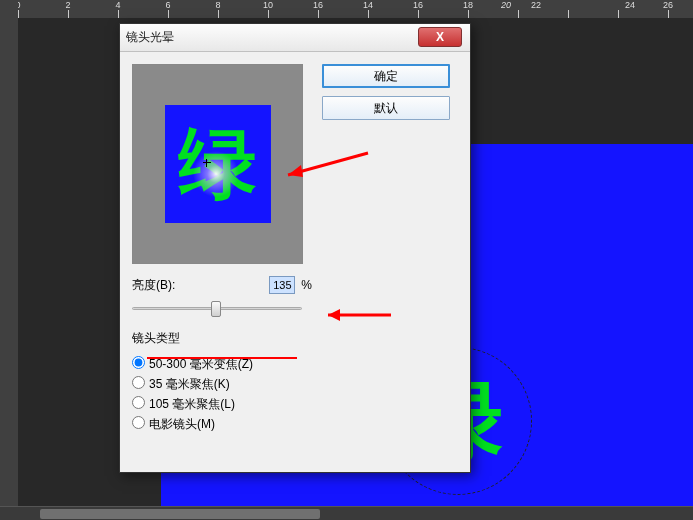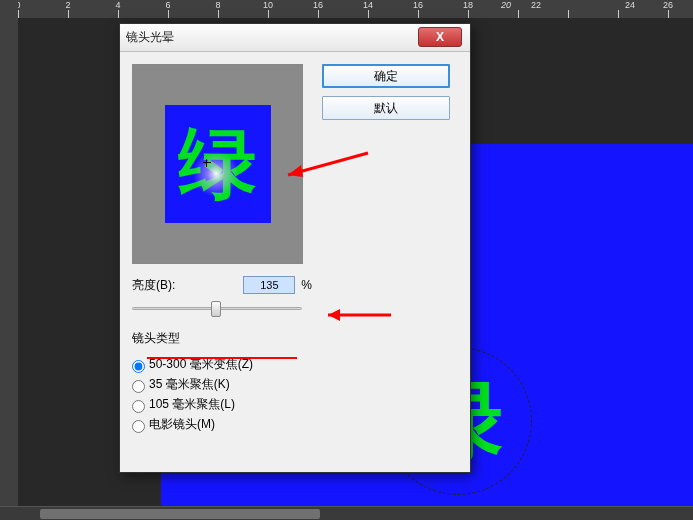--- a/index.html
+++ b/index.html
@@ -26,30 +26,30 @@
   .preview { width: 171px; height: 200px; background: #8a8a8a; display: flex; align-items: center; justify-content: center; border: 1px solid #888; margin-bottom: 12px; }
   .preview-inner { width: 106px; height: 118px; background: #1414ff; display: flex; align-items: center; justify-content: center; position: relative; }
   .preview-inner .glyph { font-size: 78px; font-weight: bold; color: #00e020; font-family: "KaiTi", serif; }
   .flare { position: absolute; left: 26px; top: 44px; width: 50px; height: 50px; background: radial-gradient(circle, rgba(255,255,255,0.95) 0%, rgba(200,180,255,0.6) 25%, rgba(120,120,255,0) 65%); border-radius: 50%; pointer-events: none; }
   .cross { position: absolute; left: 38px; top: 54px; width: 8px; height: 8px; }
   .cross::before, .cross::after { content: ""; position: absolute; background: #000; }
   .cross::before { left: 3px; top: 0; width: 1px; height: 8px; }
   .cross::after { left: 0; top: 3px; width: 8px; height: 1px; }
   
   .brightness-row { display: flex; align-items: center; gap: 6px; font-size: 12px; margin-bottom: 4px; }
-  .brightness-row input { width: 52px; height: 18px; border: 1px solid #7a99c0; background: #cde2ff; text-align: center; font-size: 11px; padding: 1px; }
+  .brightness-row input { width: 26px; height: 18px; border: 1px solid #7a99c0; background: #cde2ff; text-align: center; font-size: 11px; padding: 1px; }
   .brightness-row .pct { font-size: 12px; }
   
   .slider-wrap { width: 170px; height: 20px; position: relative; margin-bottom: 12px; }
   .slider-track { position: absolute; top: 9px; left: 0; width: 100%; height: 3px; background: #d5d5d5; border: 1px solid #aaa; border-radius: 2px; }
   .slider-thumb { position: absolute; top: 3px; left: 79px; width: 10px; height: 16px; background: linear-gradient(#fafafa,#d0d0d0); border: 1px solid #888; border-radius: 2px; cursor: pointer; }
   
   .lens-group { font-size: 12px; }
   .lens-title { margin-bottom: 9px; }
-  .radio-row { display: flex; align-items: flex-end; gap: 4px; margin-bottom: 3px; cursor: pointer; }
+  .radio-row { display: flex; align-items: flex-start; gap: 4px; margin-bottom: 3px; cursor: pointer; }
   .radio-row input { margin: 0; }
   
   .btn { width: 128px; height: 24px; border: 1px solid #8aa8c8; border-radius: 1px; background: linear-gradient(#fdfdfd,#e4eef8); font-size: 12px; margin-bottom: 8px; cursor: pointer; display: flex; align-items: center; justify-content: center; }
   .btn.primary { border: 2px solid #3a8fd8; }
   
   .arrow { position: absolute; pointer-events: none; }
   .arrow-line { stroke: #ff0000; stroke-width: 3; fill: none; }
   .arrow-head { fill: #ff0000; }
   .red-underline { position: absolute; left: 147px; top: 357px; width: 150px; height: 2px; background: #ff0000; }
   

